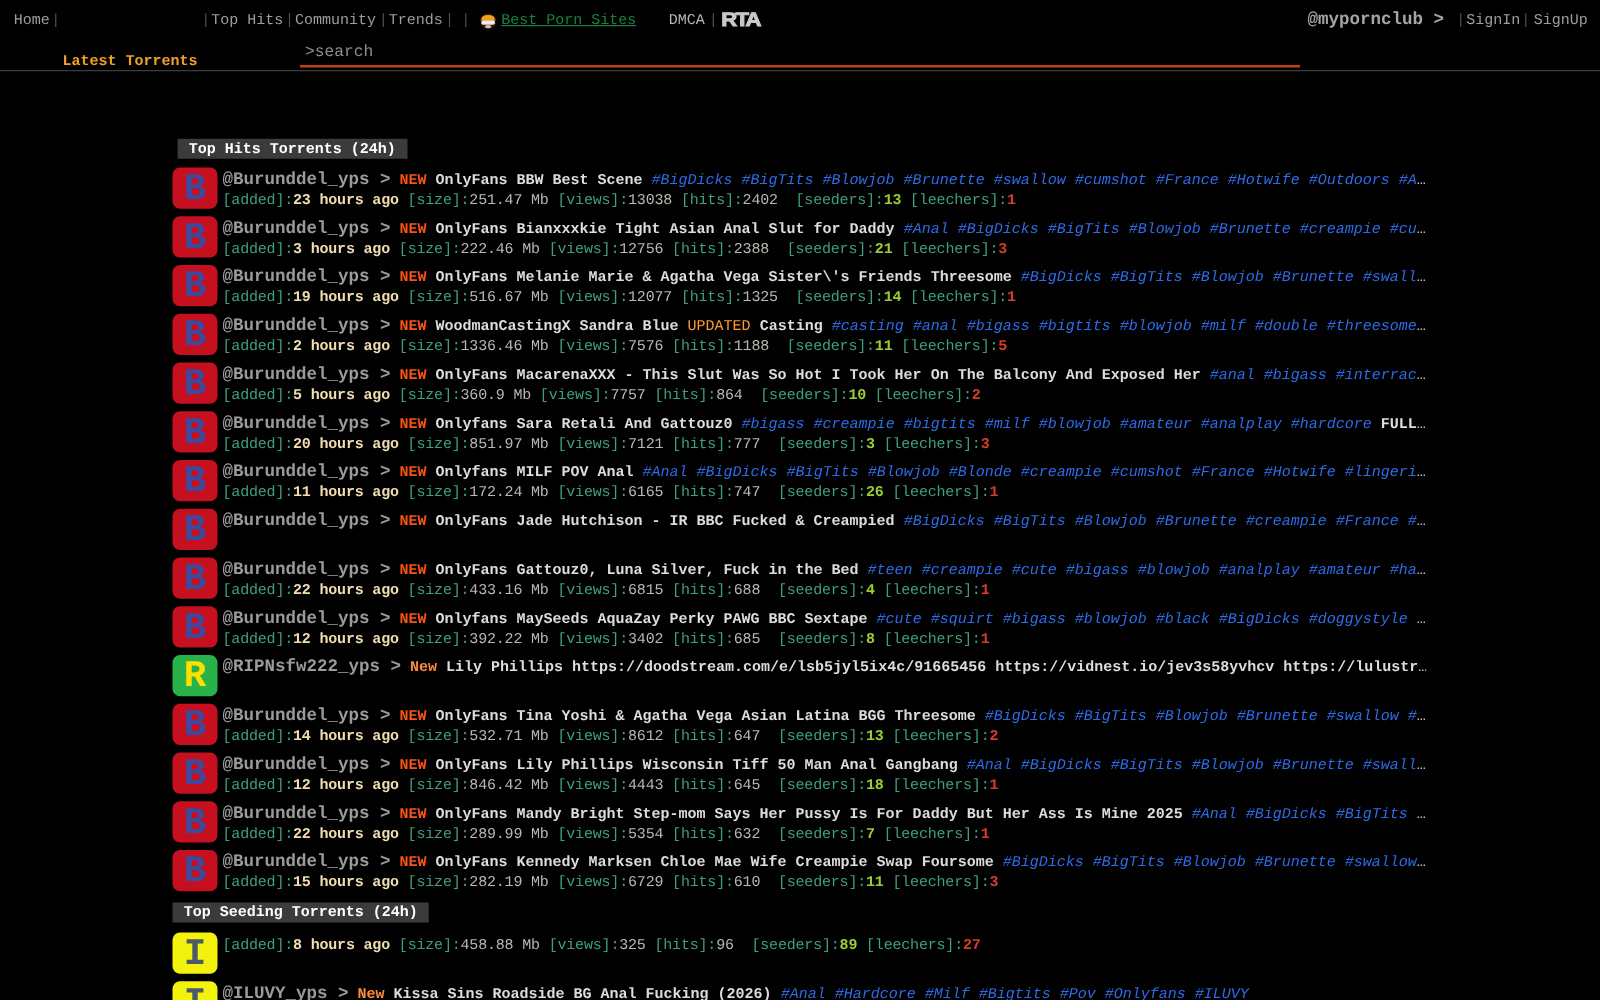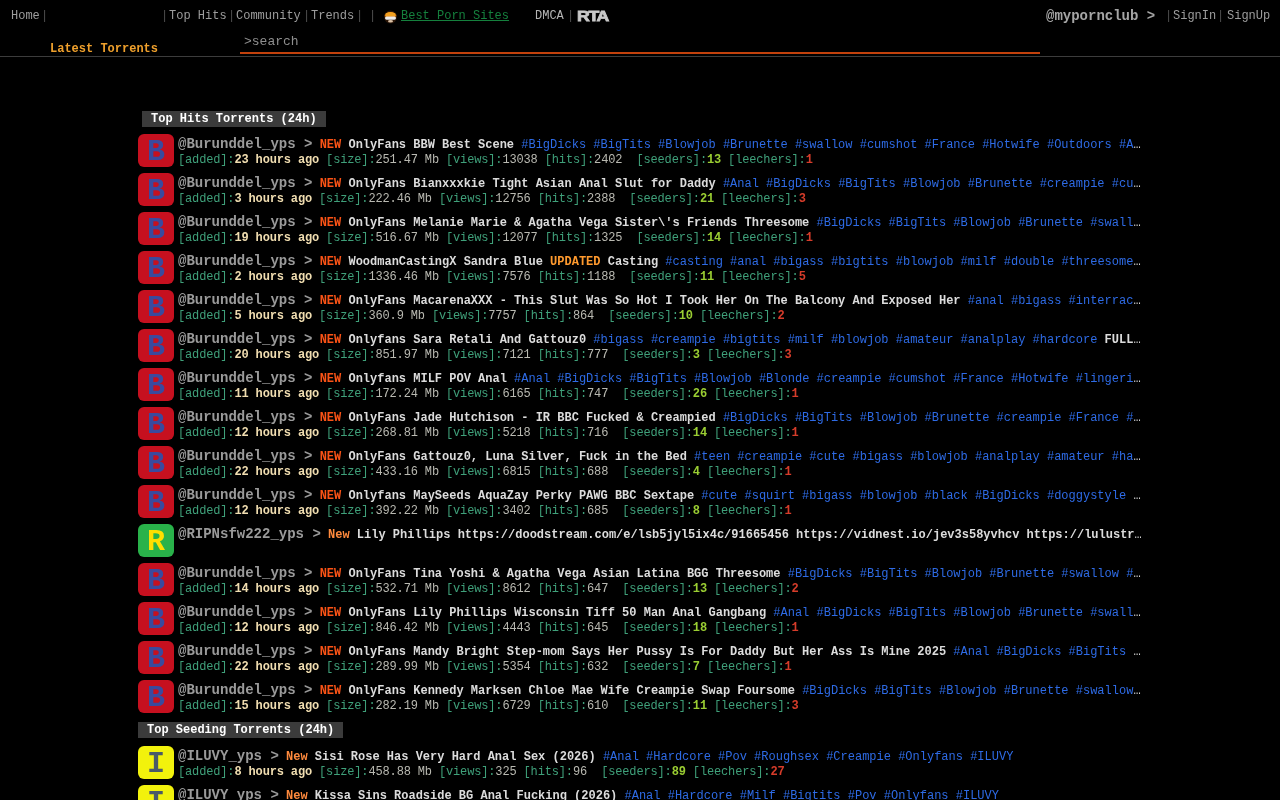--- a/index.html
+++ b/index.html
@@ -21,23 +21,23 @@
   .av{position:absolute;left:0;top:0;width:36px;height:33px;border-radius:6px;text-align:center;font:bold 30px/36px "Liberation Mono",monospace;}
   .avB{background:#c6101f;color:#3a4a9e;}
   .avR{background:#29b24a;color:#ffdf00;}
   .avI{background:#f2f20c;color:#4a5a68;}
   .lines{margin-left:40px;width:963px;padding-top:2px;}
   .l1,.l2{height:16px;line-height:16px;font-size:12px;white-space:pre;overflow:hidden;}
   .l2{letter-spacing:-0.15px;}
   .un{font:bold 14px/16px "Liberation Mono",monospace;color:#9a9a9a;}
   .nw{font-weight:bold;color:#fa5316;}
   .nw2{font-weight:bold;color:#ff8a3d;}
-  .upd{font-weight:bold;color:#ff9a2e;}
+  .upd{font-weight:normal;color:#ff9a2e;}
   .tt{font-weight:bold;color:#dcdcdc;}
-  .tg{color:#2e6be6;}
+  .tg{font-style:italic;color:#2e6be6;}
   .el{color:#cfcfcf;}
   .k{color:#3fa07a;}
   .hv{font-weight:bold;color:#f0ddb0;}
   .v{color:#b9b9b1;}
   .sv{font-weight:bold;color:#9acd32;}
   .lv{font-weight:bold;color:#d63c2a;}
 </style>
 </head>
 <body>
 <div id="page">
@@ -124,21 +124,20 @@
         <div class="av avB">B</div>
         <div class="lines">
           <div class="l1"><span class="un">@Burunddel_yps &gt;</span> <span class="nw">NEW</span> <span class="tt">Onlyfans MILF POV Anal </span><span class="tg">#Anal #BigDicks #BigTits #Blowjob #Blonde #creampie #cumshot #France #Hotwife #lingeri</span><span class="el">…</span></div>
           <div class="l2"><span class="k">[added]:</span><span class="hv">11 hours ago</span><span class="k"> [size]:</span><span class="v">172.24 Mb</span><span class="k"> [views]:</span><span class="v">6165</span><span class="k"> [hits]:</span><span class="v">747</span><span class="k">  [seeders]:</span><span class="sv">26</span><span class="k"> [leechers]:</span><span class="lv">1</span></div>
         </div>
       </div>
     <div class="row">
         <div class="av avB">B</div>
         <div class="lines">
           <div class="l1"><span class="un">@Burunddel_yps &gt;</span> <span class="nw">NEW</span> <span class="tt">OnlyFans Jade Hutchison - IR BBC Fucked &amp; Creampied </span><span class="tg">#BigDicks #BigTits #Blowjob #Brunette #creampie #France #</span><span class="el">…</span></div>
-          <div class="l2"><span class="k">[added]:</span><span class="hv">12 hours ago</span><span class="k"> [size]:</span><span class="v">268.81 Mb</span><span class="k"> [views]:</span><span class="v">5218</span><span class="k"> [hits]:</span><span class="v">716</span><span class="k">  [seeders]:</span><span class="sv">14</span><span class="k"> [leechers]:</span><span class="lv">1</span></div>
         </div>
       </div>
     <div class="row">
         <div class="av avB">B</div>
         <div class="lines">
           <div class="l1"><span class="un">@Burunddel_yps &gt;</span> <span class="nw">NEW</span> <span class="tt">OnlyFans Gattouz0, Luna Silver, Fuck in the Bed </span><span class="tg">#teen #creampie #cute #bigass #blowjob #analplay #amateur #ha</span><span class="el">…</span></div>
           <div class="l2"><span class="k">[added]:</span><span class="hv">22 hours ago</span><span class="k"> [size]:</span><span class="v">433.16 Mb</span><span class="k"> [views]:</span><span class="v">6815</span><span class="k"> [hits]:</span><span class="v">688</span><span class="k">  [seeders]:</span><span class="sv">4</span><span class="k"> [leechers]:</span><span class="lv">1</span></div>
         </div>
       </div>
     <div class="row">
@@ -179,21 +178,20 @@
         <div class="av avB">B</div>
         <div class="lines">
           <div class="l1"><span class="un">@Burunddel_yps &gt;</span> <span class="nw">NEW</span> <span class="tt">OnlyFans Kennedy Marksen Chloe Mae Wife Creampie Swap Foursome </span><span class="tg">#BigDicks #BigTits #Blowjob #Brunette #swallow</span><span class="el">…</span></div>
           <div class="l2"><span class="k">[added]:</span><span class="hv">15 hours ago</span><span class="k"> [size]:</span><span class="v">282.19 Mb</span><span class="k"> [views]:</span><span class="v">6729</span><span class="k"> [hits]:</span><span class="v">610</span><span class="k">  [seeders]:</span><span class="sv">11</span><span class="k"> [leechers]:</span><span class="lv">3</span></div>
         </div>
       </div>
     <div class="shwrap2"><span class="sechead">Top Seeding Torrents (24h)</span></div>
     <div class="row">
         <div class="av avI">I</div>
         <div class="lines">
-          <div class="l1"><span class="un">@ILUVY_yps &gt;</span> <span class="nw2">New</span> <span class="tt">Sisi Rose Has Very Hard Anal Sex (2026) </span><span class="tg">#Anal #Hardcore #Pov #Roughsex #Creampie #Onlyfans #ILUVY</span></div>
           <div class="l2"><span class="k">[added]:</span><span class="hv">8 hours ago</span><span class="k"> [size]:</span><span class="v">458.88 Mb</span><span class="k"> [views]:</span><span class="v">325</span><span class="k"> [hits]:</span><span class="v">96</span><span class="k">  [seeders]:</span><span class="sv">89</span><span class="k"> [leechers]:</span><span class="lv">27</span></div>
         </div>
       </div>
     <div class="row">
         <div class="av avI">I</div>
         <div class="lines">
           <div class="l1"><span class="un">@ILUVY_yps &gt;</span> <span class="nw2">New</span> <span class="tt">Kissa Sins Roadside BG Anal Fucking (2026) </span><span class="tg">#Anal #Hardcore #Milf #Bigtits #Pov #Onlyfans #ILUVY</span></div>
         </div>
       </div>
   </div>

